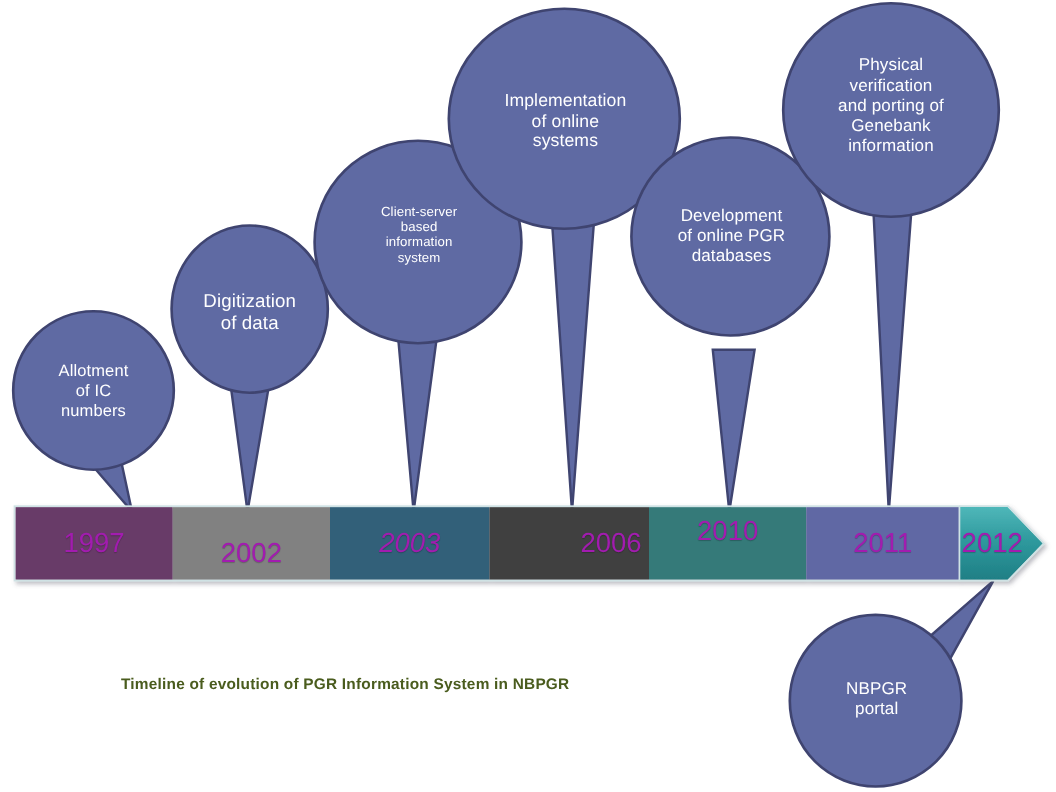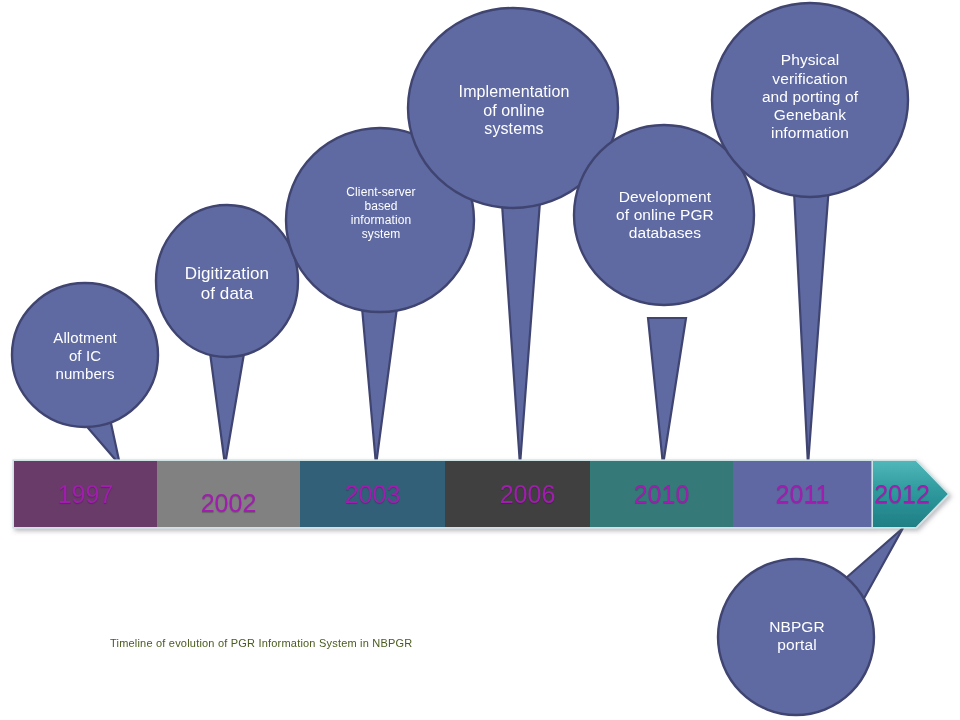--- a/index.html
+++ b/index.html
@@ -45,24 +45,24 @@
     font-weight: 400;
     line-height: 1;
     display: flex;
     align-items: center;
     justify-content: center;
     text-shadow: 0 1px 1px rgba(0,0,0,0.22);
   }
   .caption {
     position: absolute;
     left: 110px;
-    top: 637px;
+    top: 613px;
     width: 600px;
-    font-size: 11px;
-    font-weight: normal;
+    font-size: 14px;
+    font-weight: bold;
     color: #4a5c1e;
     letter-spacing: 0.2px;
     white-space: nowrap;
   }
 </style>
 </head>
 <body>
 
 <div id="canvas">
 
@@ -141,21 +141,21 @@
 verification
 and porting of
 Genebank
 information</div>
 
   <div class="bubble-text" style="left:737px; top:607px; width:120px; height:58px;  font-size:15.5px;">NBPGR
 portal</div>
 
   <div class="year-text" style="left:14px;  top:461px; width:143px; height:66px;">1997</div>
   <div class="year-text" style="left:157px; top:461px; width:143px; height:84px;">2002</div>
-  <div class="year-text" style="left:300px; top:461px; width:145px; height:66px;">2003</div>
-  <div class="year-text" style="left:455px; top:461px; width:145px; height:66px;">2006</div>
-  <div class="year-text" style="left:590px; top:461px; width:143px; height:66px;">2010</div>
+  <div class="year-text" style="left:300px; top:461px; width:145px; height:66px;font-style:italic;">2003</div>
+  <div class="year-text" style="left:445px; top:461px; width:145px; height:66px;padding-left:38px;">2006</div>
+  <div class="year-text" style="left:590px; top:450px; width:143px; height:66px;">2010</div>
   <div class="year-text" style="left:733px; top:461px; width:139px; height:66px;">2011</div>
   <div class="year-text" style="left:866px; top:461px; width:72px;  height:66px;">2012</div>
 
   <div class="caption">Timeline of evolution of PGR Information System in NBPGR</div>
 
 </div>
 
 </body></html>

